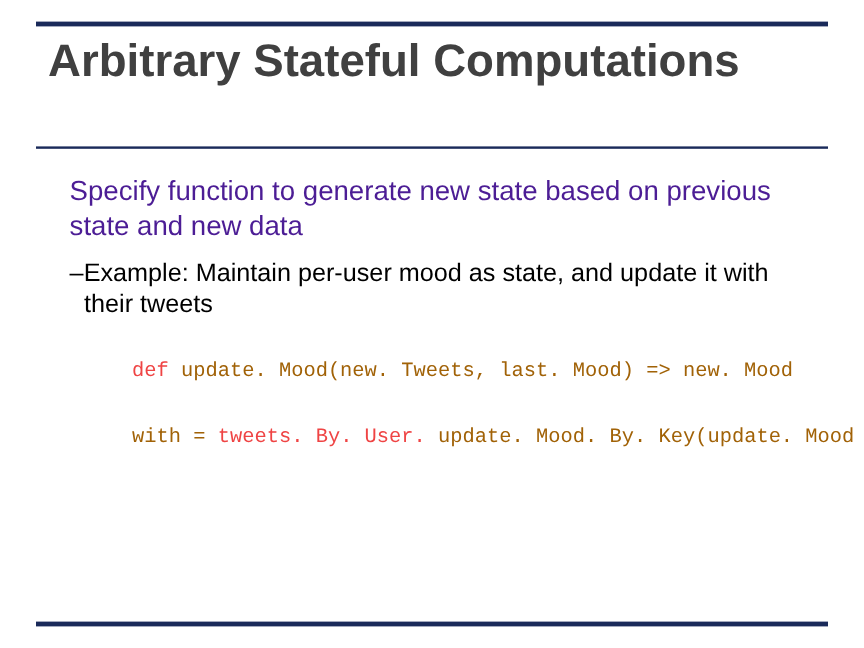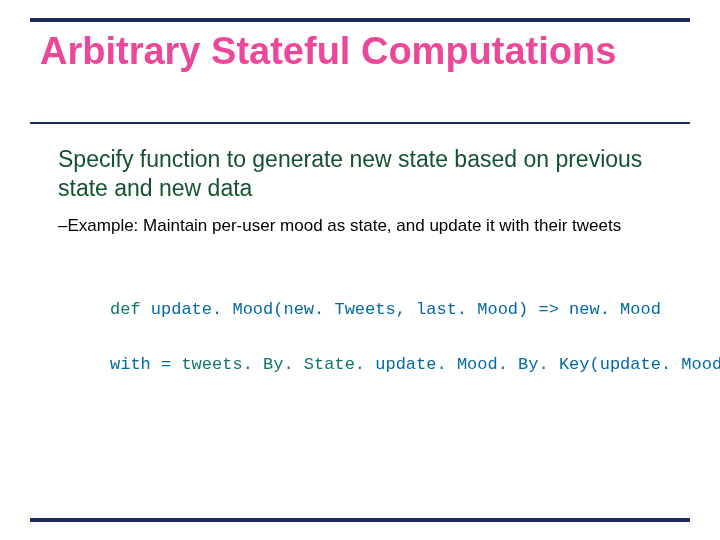--- a/index.html
+++ b/index.html
@@ -35,39 +35,39 @@
     height: 2px;
     background: #1a2a5a;
   }
   .heading {
     position: absolute;
     top: 30px;
     left: 40px;
     right: 40px;
     font-size: 38px;
     font-weight: 700;
-    color: #ec4899;
+    color: #404040;
     line-height: 1.15;
     letter-spacing: 0px;
   }
   .body-1 {
     position: absolute;
     top: 145px;
     left: 58px;
     right: 40px;
     font-size: 23px;
-    color: #14532d;
+    color: #4c1d95;
     line-height: 1.25;
   }
   .body-2 {
     position: absolute;
     top: 215px;
     left: 70px;
     right: 40px;
-    font-size: 17px;
+    font-size: 21px;
     color: #000;
     line-height: 1.25;
   }
   .body-2 .dash {
     margin-left: -12px;
   }
   .code-line-1 {
     position: absolute;
     top: 300px;
     left: 110px;
@@ -76,35 +76,35 @@
     white-space: pre;
   }
   .code-line-2 {
     position: absolute;
     top: 355px;
     left: 110px;
     font-family: "Consolas", "Courier New", monospace;
     font-size: 17px;
     white-space: pre;
   }
-  .kw   { color: #0f766e; }
-  .plain{ color: #0369a1; }
+  .kw   { color: #ef4444; }
+  .plain{ color: #a16207; }
 </style>
 </head>
 <body>
 
 <div class="top-rule"></div>
 
 <h1 class="heading">Arbitrary Stateful Computations</h1>
 
 <div class="title-rule"></div>
 
 <p class="body-1">Specify function to generate new state based on previous state and new data</p>
 
 <p class="body-2">
   <span class="dash">–</span><span>Example:</span><span> Maintain per-user mood as state, and update it with their tweets</span>
 </p>
 
 <div class="code-line-1"><span class="kw">def</span><span class="plain"> update. Mood(new. Tweets, last. Mood) =&gt; new. Mood</span></div>
 
-<div class="code-line-2"><span class="plain">with = </span><span class="kw">tweets. By. State. </span><span class="plain">update. Mood. By. Key</span><span class="plain">(update. Mood _)</span></div>
+<div class="code-line-2"><span class="plain">with = </span><span class="kw">tweets. By. User. </span><span class="plain">update. Mood. By. Key</span><span class="plain">(update. Mood _)</span></div>
 
 <div class="bottom-rule"></div>
 
 </body></html>

